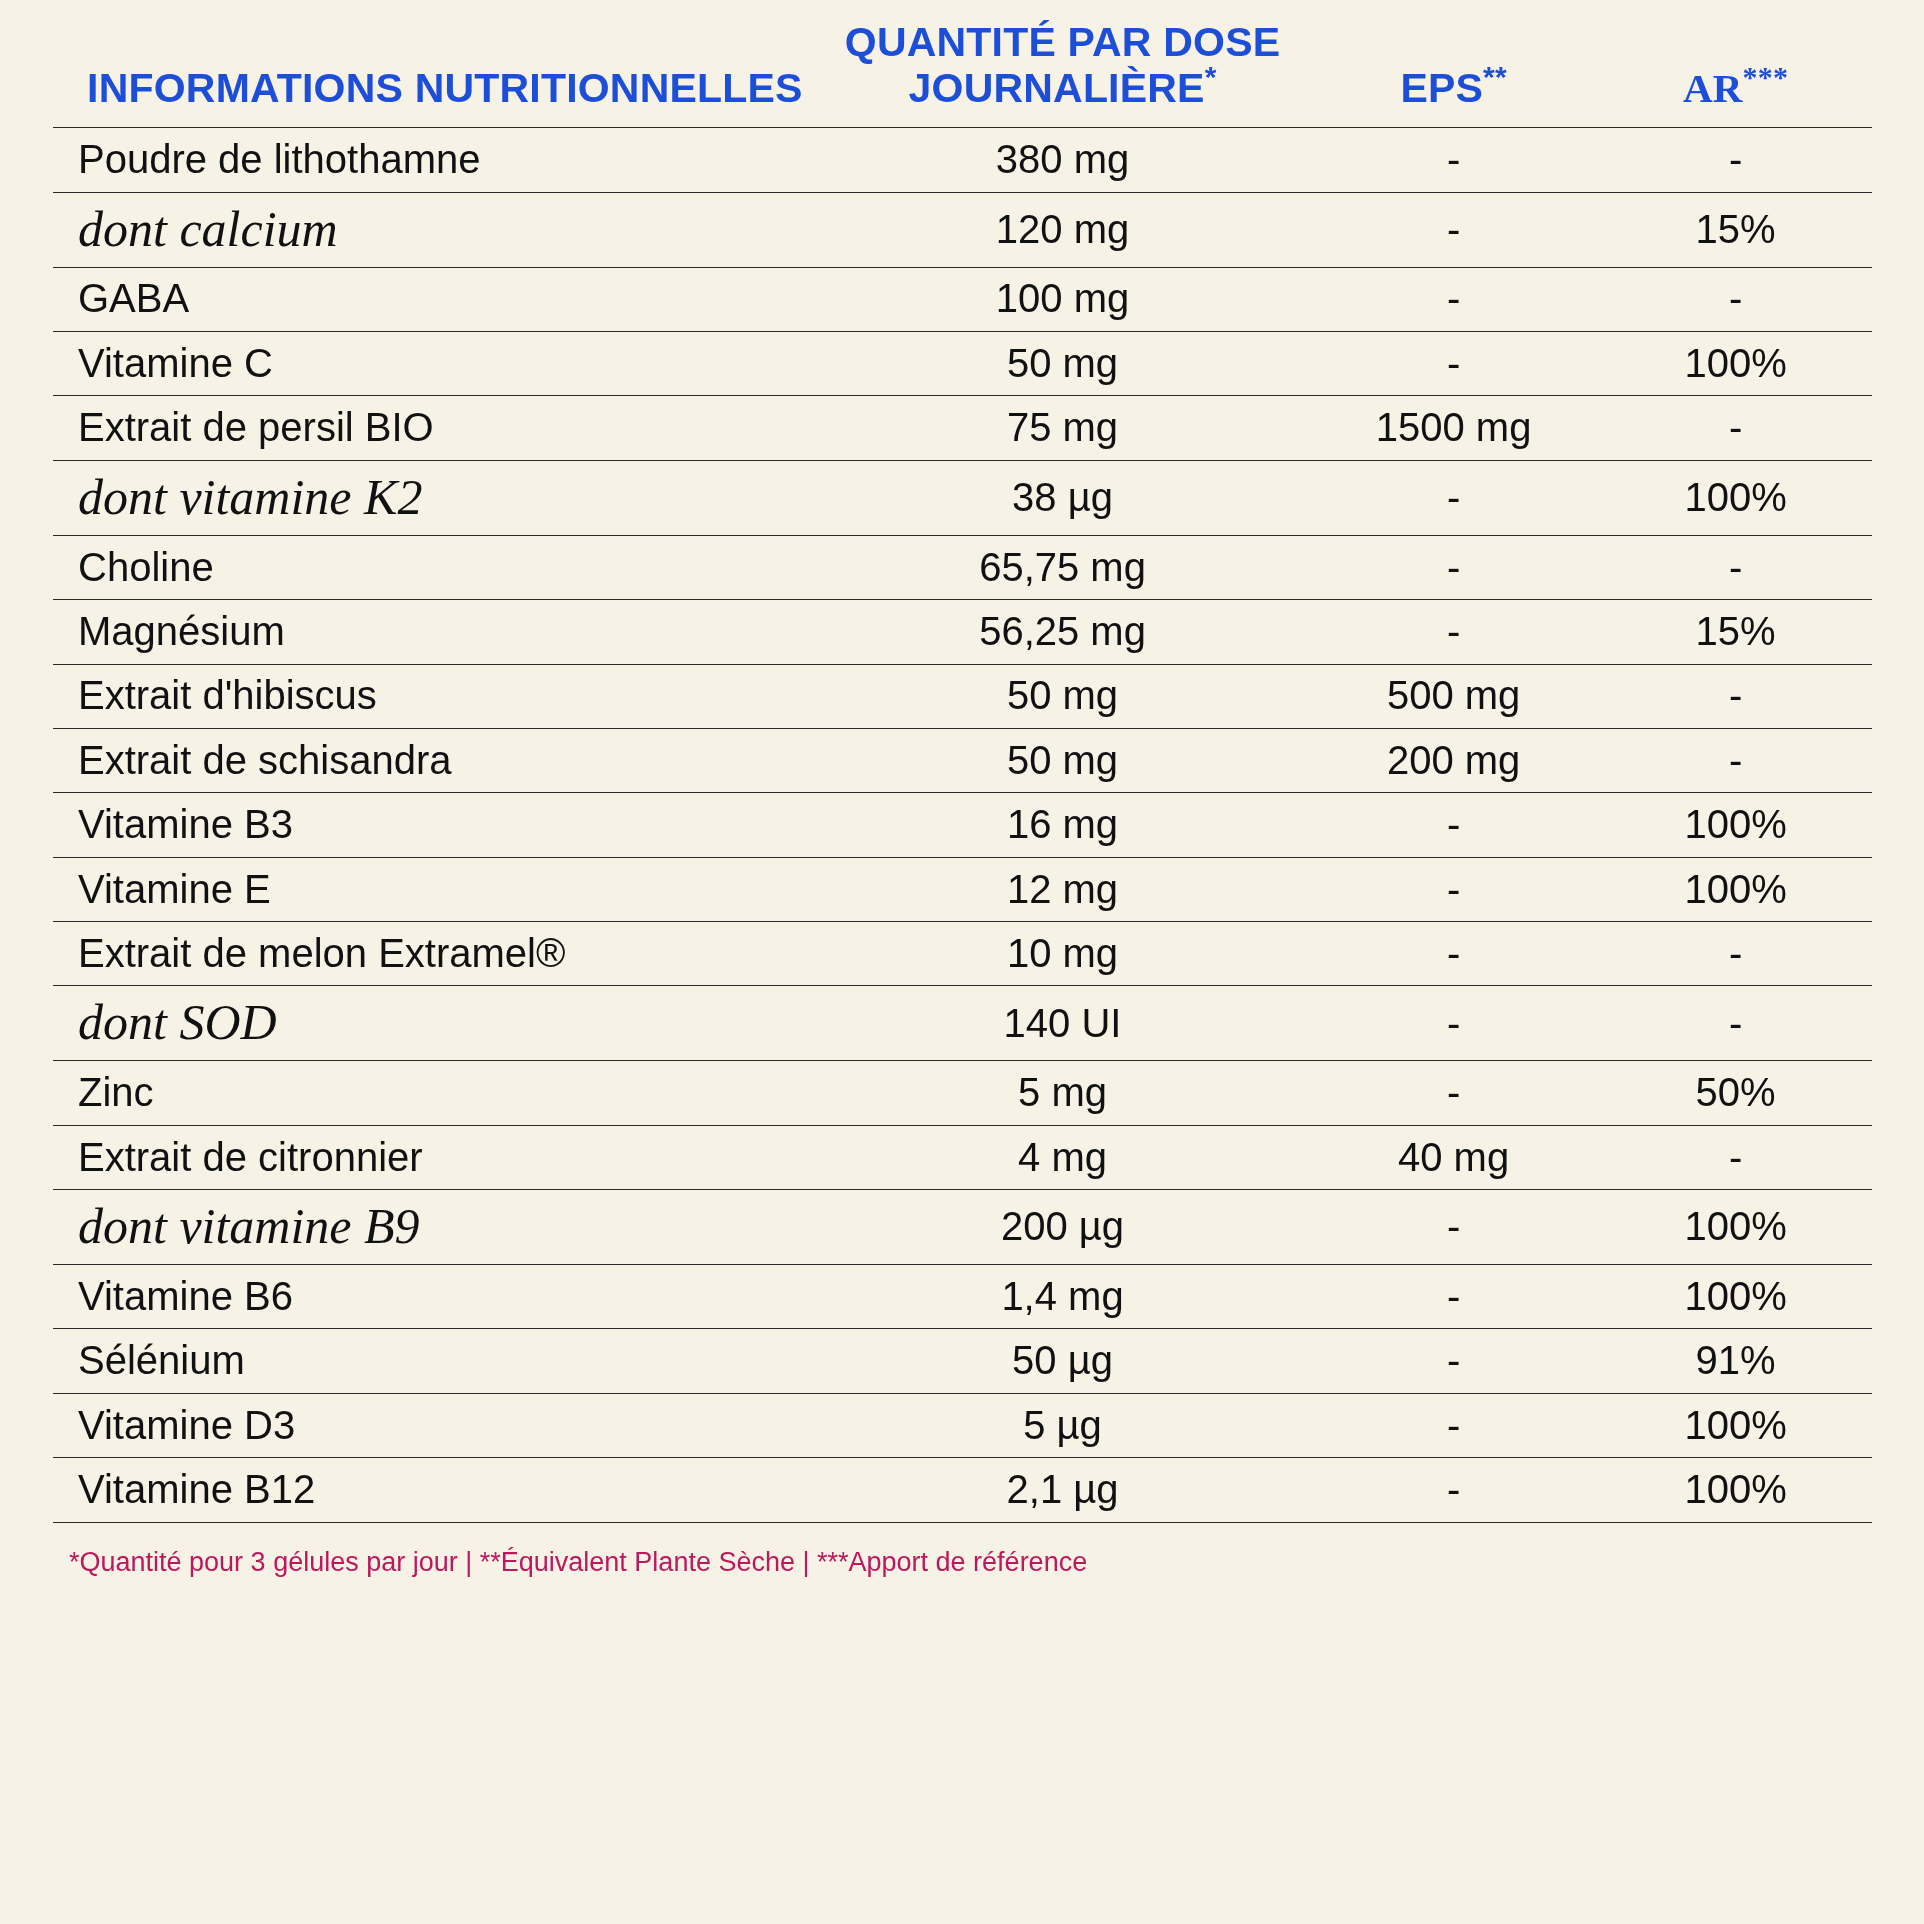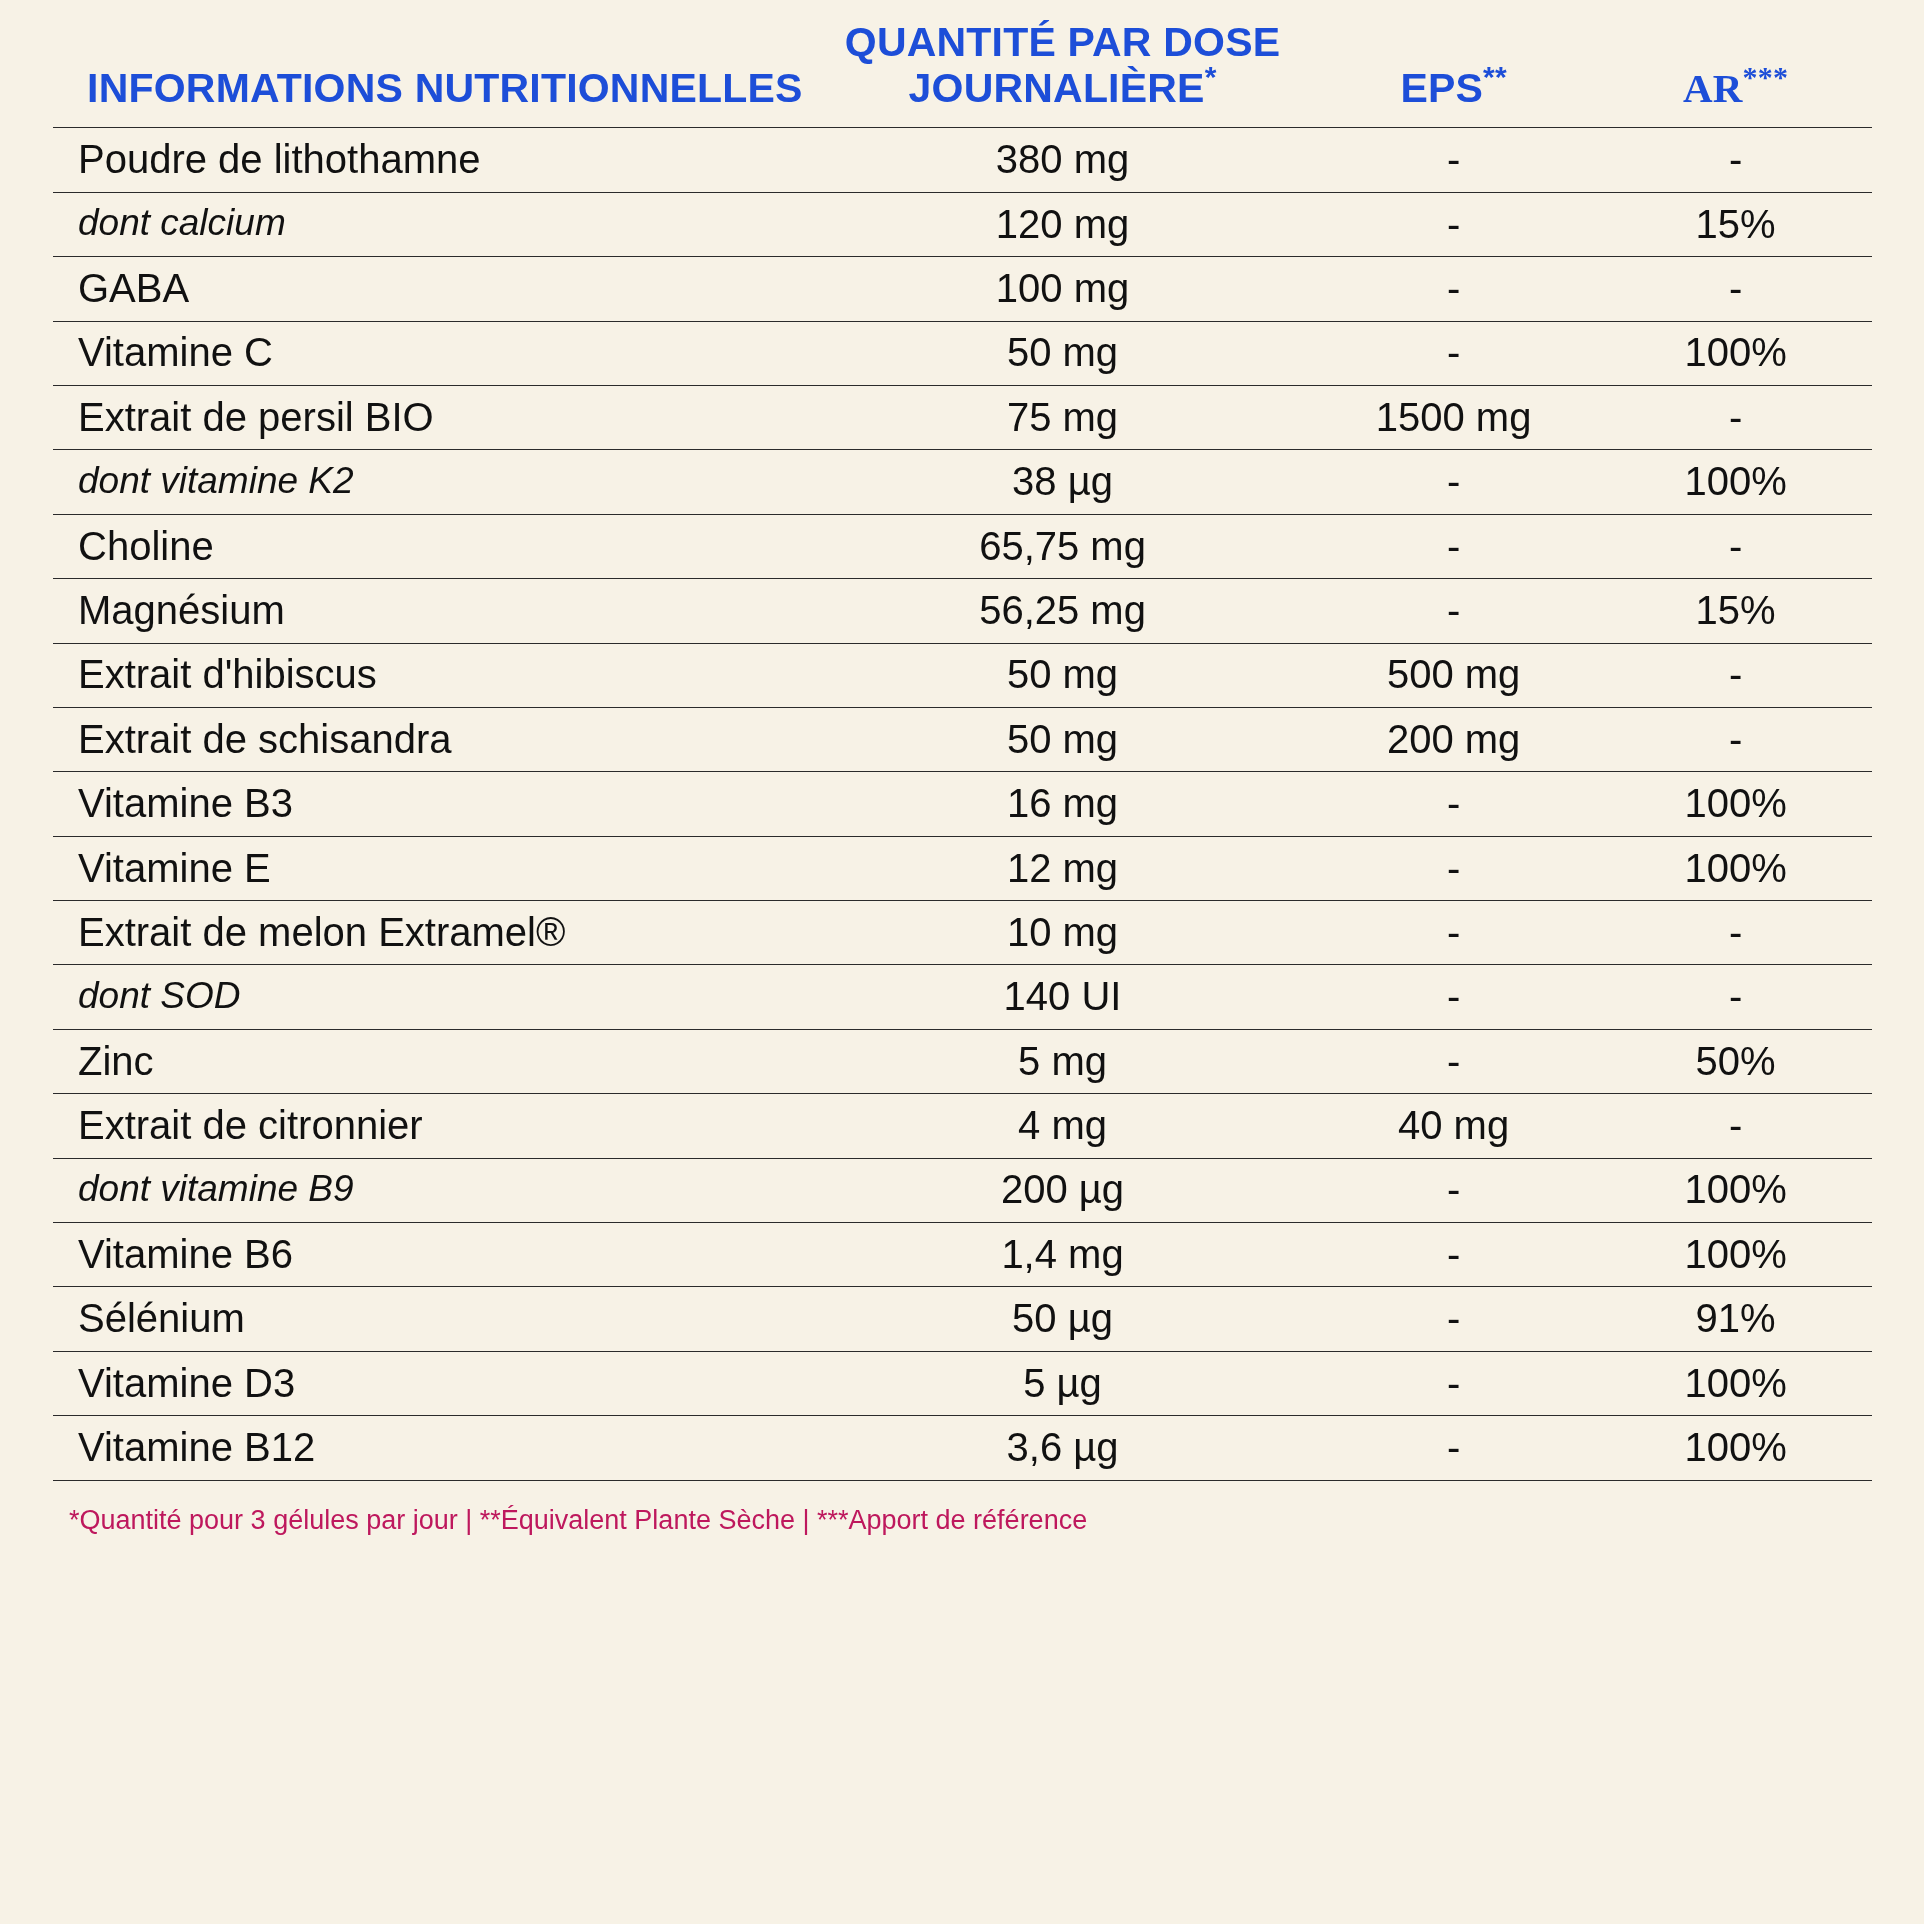--- a/index.html
+++ b/index.html
@@ -59,23 +59,23 @@
     line-height: 1.05;
     padding: 9.8px 5.3px 11.6px 5.3px;
     color: #111111;
     white-space: nowrap;
   }
   td.name {
     text-align: left;
     padding-left: 25px;
   }
   td.name.sub {
-    font-family: Liberation Sans, sans-serif;
+    font-family: Liberation Serif, serif;
     font-style: italic;
-    font-size: 37px;
+    font-size: 50px;
   }
   td.qty, td.eps, td.ar { text-align: center; }
 
   .footnote {
     margin-top: 23px;
     font-size: 27px;
     line-height: 1.2;
     color: #be185d;
     padding-left: 16px;
   }
@@ -215,21 +215,21 @@
           <td class="ar">91%</td>
         </tr>
         <tr>
           <td class="name">Vitamine D3</td>
           <td class="qty">5 µg</td>
           <td class="eps">-</td>
           <td class="ar">100%</td>
         </tr>
         <tr>
           <td class="name">Vitamine B12</td>
-          <td class="qty">3,6 µg</td>
+          <td class="qty">2,1 µg</td>
           <td class="eps">-</td>
           <td class="ar">100%</td>
         </tr>
       </tbody>
   </table>
 
   <div class="footnote">*Quantité pour 3 gélules par jour | **Équivalent Plante Sèche | ***Apport de référence</div>
 </div>
 
 

